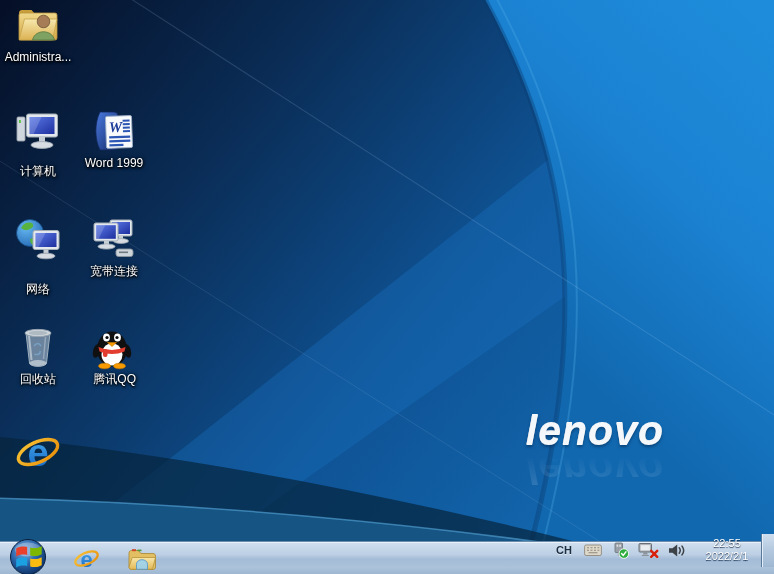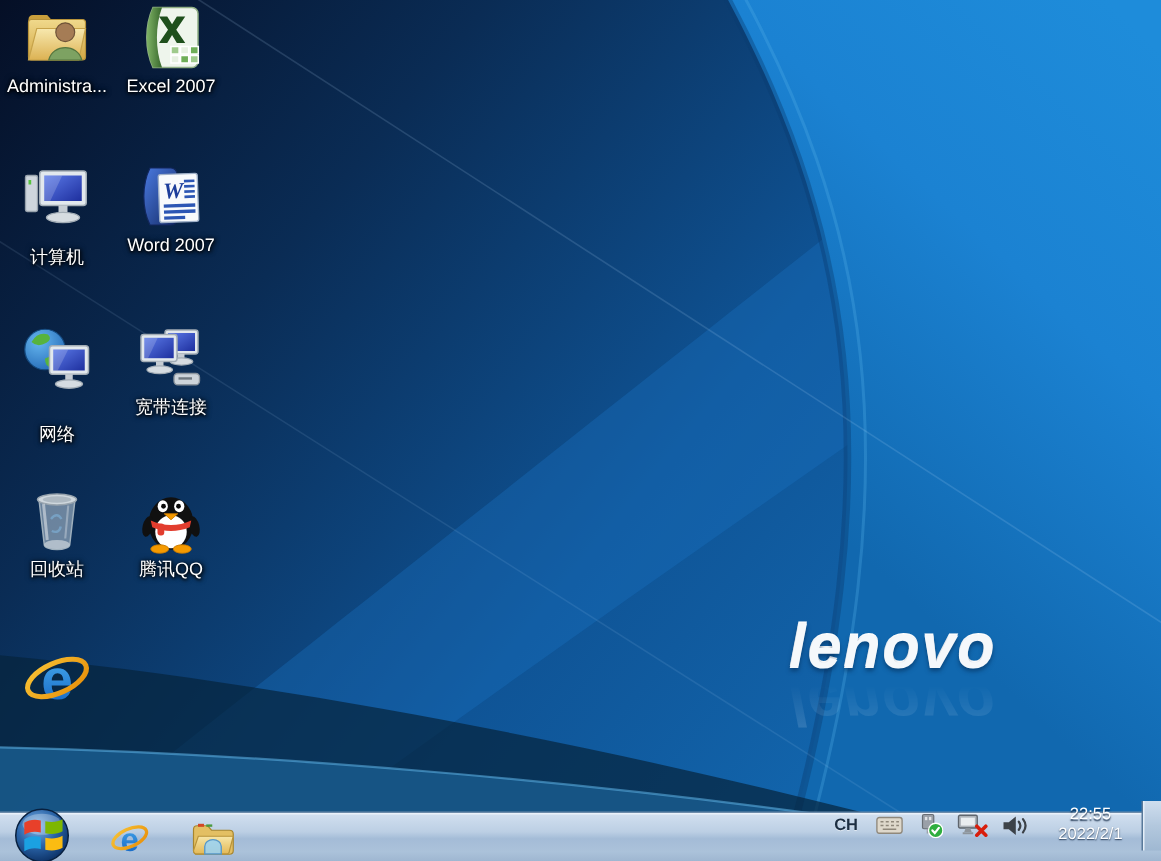--- a/index.html
+++ b/index.html
@@ -90,42 +90,20 @@
       </defs>
       <path d="M5 11c0-2 1.2-3 3-3h9.5l3.5 4H5z" fill="#c99f3c"></path>
       <rect x="5" y="11" width="38" height="27" rx="2" fill="url(#uf-g)" stroke="#b8933a" stroke-width="0.8"></rect>
       <path d="M5 38 L10.5 17 H43 l-4.5 21z" fill="url(#uf-g2)" stroke="#c7a34a" stroke-width="0.8"></path>
       <circle cx="29.5" cy="19.5" r="6.3" fill="#a57c55" stroke="#6f5338" stroke-width="0.8"></circle>
       <path d="M18.5 38c2.5-11 19.5-11 22 0z" fill="#7da262" stroke="#55763f" stroke-width="0.8"></path>
     </svg>
     <div class="dlabel">Administra...</div>
   </div>
 
-  <div class="dicon" style="left:76px;top:2px;">
-    <svg width="48" height="46" viewBox="0 0 48 46">
-      <defs>
-        <linearGradient id="xl-g" x1="0" y1="0" x2="1" y2="0">
-            <stop offset="0" stop-color="#7fb366"></stop>
-            <stop offset="1" stop-color="#37672c"></stop>
-          </linearGradient>
-      </defs>
-      <path d="M12 3h26a4 4 0 0 1 4 4v32a4 4 0 0 1-4 4H12c-5.5-12-5.5-28 0-40z" fill="#eef5ec" stroke="#8fae84" stroke-width="1"></path>
-      <path d="M12 3c-5.5 12-5.5 28 0 40h6c-4.5-12-4.5-28 0-40z" fill="url(#xl-g)"></path>
-      <path d="M16 9h5.5l3.2 5.2L27.9 9h5.6l-6 8.8 6 8.9h-5.6l-3.2-5.3-3.2 5.3H16l6-8.9z" fill="#1e4f1c"></path>
-      <g stroke="#ffffff" stroke-width="1">
-        <rect x="24" y="29" width="5.4" height="5" fill="#9fca8c"></rect>
-          <rect x="30.4" y="29" width="5.4" height="5" fill="#e7f1e2"></rect>
-          <rect x="36.8" y="29" width="5.4" height="5" fill="#6fae58"></rect>
-        <rect x="24" y="35" width="5.4" height="5" fill="#e7f1e2"></rect>
-          <rect x="30.4" y="35" width="5.4" height="5" fill="#6fae58"></rect>
-          <rect x="36.8" y="35" width="5.4" height="5" fill="#9fca8c"></rect>
-      </g>
-    </svg>
-    <div class="dlabel">Excel 2007</div>
-  </div>
 
   <div class="dicon" style="left:0px;top:108px;gap:10px;">
     <svg width="48" height="46" viewBox="0 0 48 46">
       <defs>
         <linearGradient id="pc-s" x1="0" y1="0" x2="1" y2="1">
             <stop offset="0" stop-color="#5b7ae8"></stop>
             <stop offset="1" stop-color="#1e2f9e"></stop>
           </linearGradient>
       </defs>
       <rect x="3" y="9" width="8" height="24" rx="1.2" fill="#cfd6dd" stroke="#98a2ac" stroke-width="0.9"></rect>
@@ -155,21 +133,21 @@
           <rect x="33" y="12" width="7" height="1.8"></rect>
             <rect x="33" y="15.5" width="7" height="1.8"></rect>
           <rect x="33" y="19" width="7" height="1.8"></rect>
             <rect x="33" y="22.5" width="7" height="1.8"></rect>
           <rect x="19" y="28" width="21" height="2.2"></rect>
             <rect x="19" y="32" width="21" height="2.2"></rect>
             <rect x="19" y="36" width="14" height="2.2"></rect>
         </g>
       </g>
     </svg>
-    <div class="dlabel">Word 2007</div>
+    <div class="dlabel">Word 1999</div>
   </div>
 
   <div class="dicon" style="left:0px;top:216px;gap:20px;">
     <svg width="48" height="46" viewBox="0 0 48 46">
       <defs>
         <radialGradient id="nw-o" cx="0.35" cy="0.3" r="0.9">
             <stop offset="0" stop-color="#66b7f0"></stop>
             <stop offset="1" stop-color="#1b5fae"></stop>
           </radialGradient>
         <linearGradient id="nw-s" x1="0" y1="0" x2="1" y2="1">
@@ -218,21 +196,21 @@
       <ellipse cx="24" cy="9" rx="13" ry="3.6" fill="#cfd7dd" stroke="#98a4ae" stroke-width="1"></ellipse>
       <ellipse cx="24" cy="9" rx="9.5" ry="2.2" fill="#aeb9c2"></ellipse>
       <path d="M15 12 l2.5 24" stroke="#ffffff" stroke-width="2" opacity="0.45"></path>
       <path d="M31.5 13 l-2 22" stroke="#ffffff" stroke-width="1.4" opacity="0.3"></path>
       <path d="M20 22 q4-5 7 0 M26.5 27 q-1 5 -6 3" stroke="#7aa8cc" stroke-width="1.6" fill="none" opacity="0.8"></path>
       <ellipse cx="24" cy="39" rx="8.5" ry="3" fill="#c2ccd4" opacity="0.8"></ellipse>
     </svg>
     <div class="dlabel">回收站</div>
   </div>
 
-  <div class="dicon" style="left:76px;top:324px;">
+  <div class="dicon" style="left:60px;top:324px;align-items:flex-end;">
     <svg width="48" height="46" viewBox="0 0 48 46">
       <ellipse cx="24" cy="25" rx="15" ry="17.5" fill="#101010"></ellipse>
       <ellipse cx="8.5" cy="27" rx="3.4" ry="7" fill="#101010" transform="rotate(14 8.5 27)"></ellipse>
       <ellipse cx="39.5" cy="27" rx="3.4" ry="7" fill="#101010" transform="rotate(-14 39.5 27)"></ellipse>
       <ellipse cx="24" cy="30.5" rx="10.5" ry="11" fill="#ffffff"></ellipse>
       <ellipse cx="18.5" cy="13.5" rx="3.4" ry="4" fill="#ffffff"></ellipse>
       <ellipse cx="29.5" cy="13.5" rx="3.4" ry="4" fill="#ffffff"></ellipse>
       <circle cx="19" cy="13.5" r="1.6" fill="#0a0a0a"></circle>
       <circle cx="29" cy="13.5" r="1.6" fill="#0a0a0a"></circle>
       <path d="M19.5 18.5 h9 L24 22.5z" fill="#f59a00" stroke="#c87b00" stroke-width="0.6"></path>

